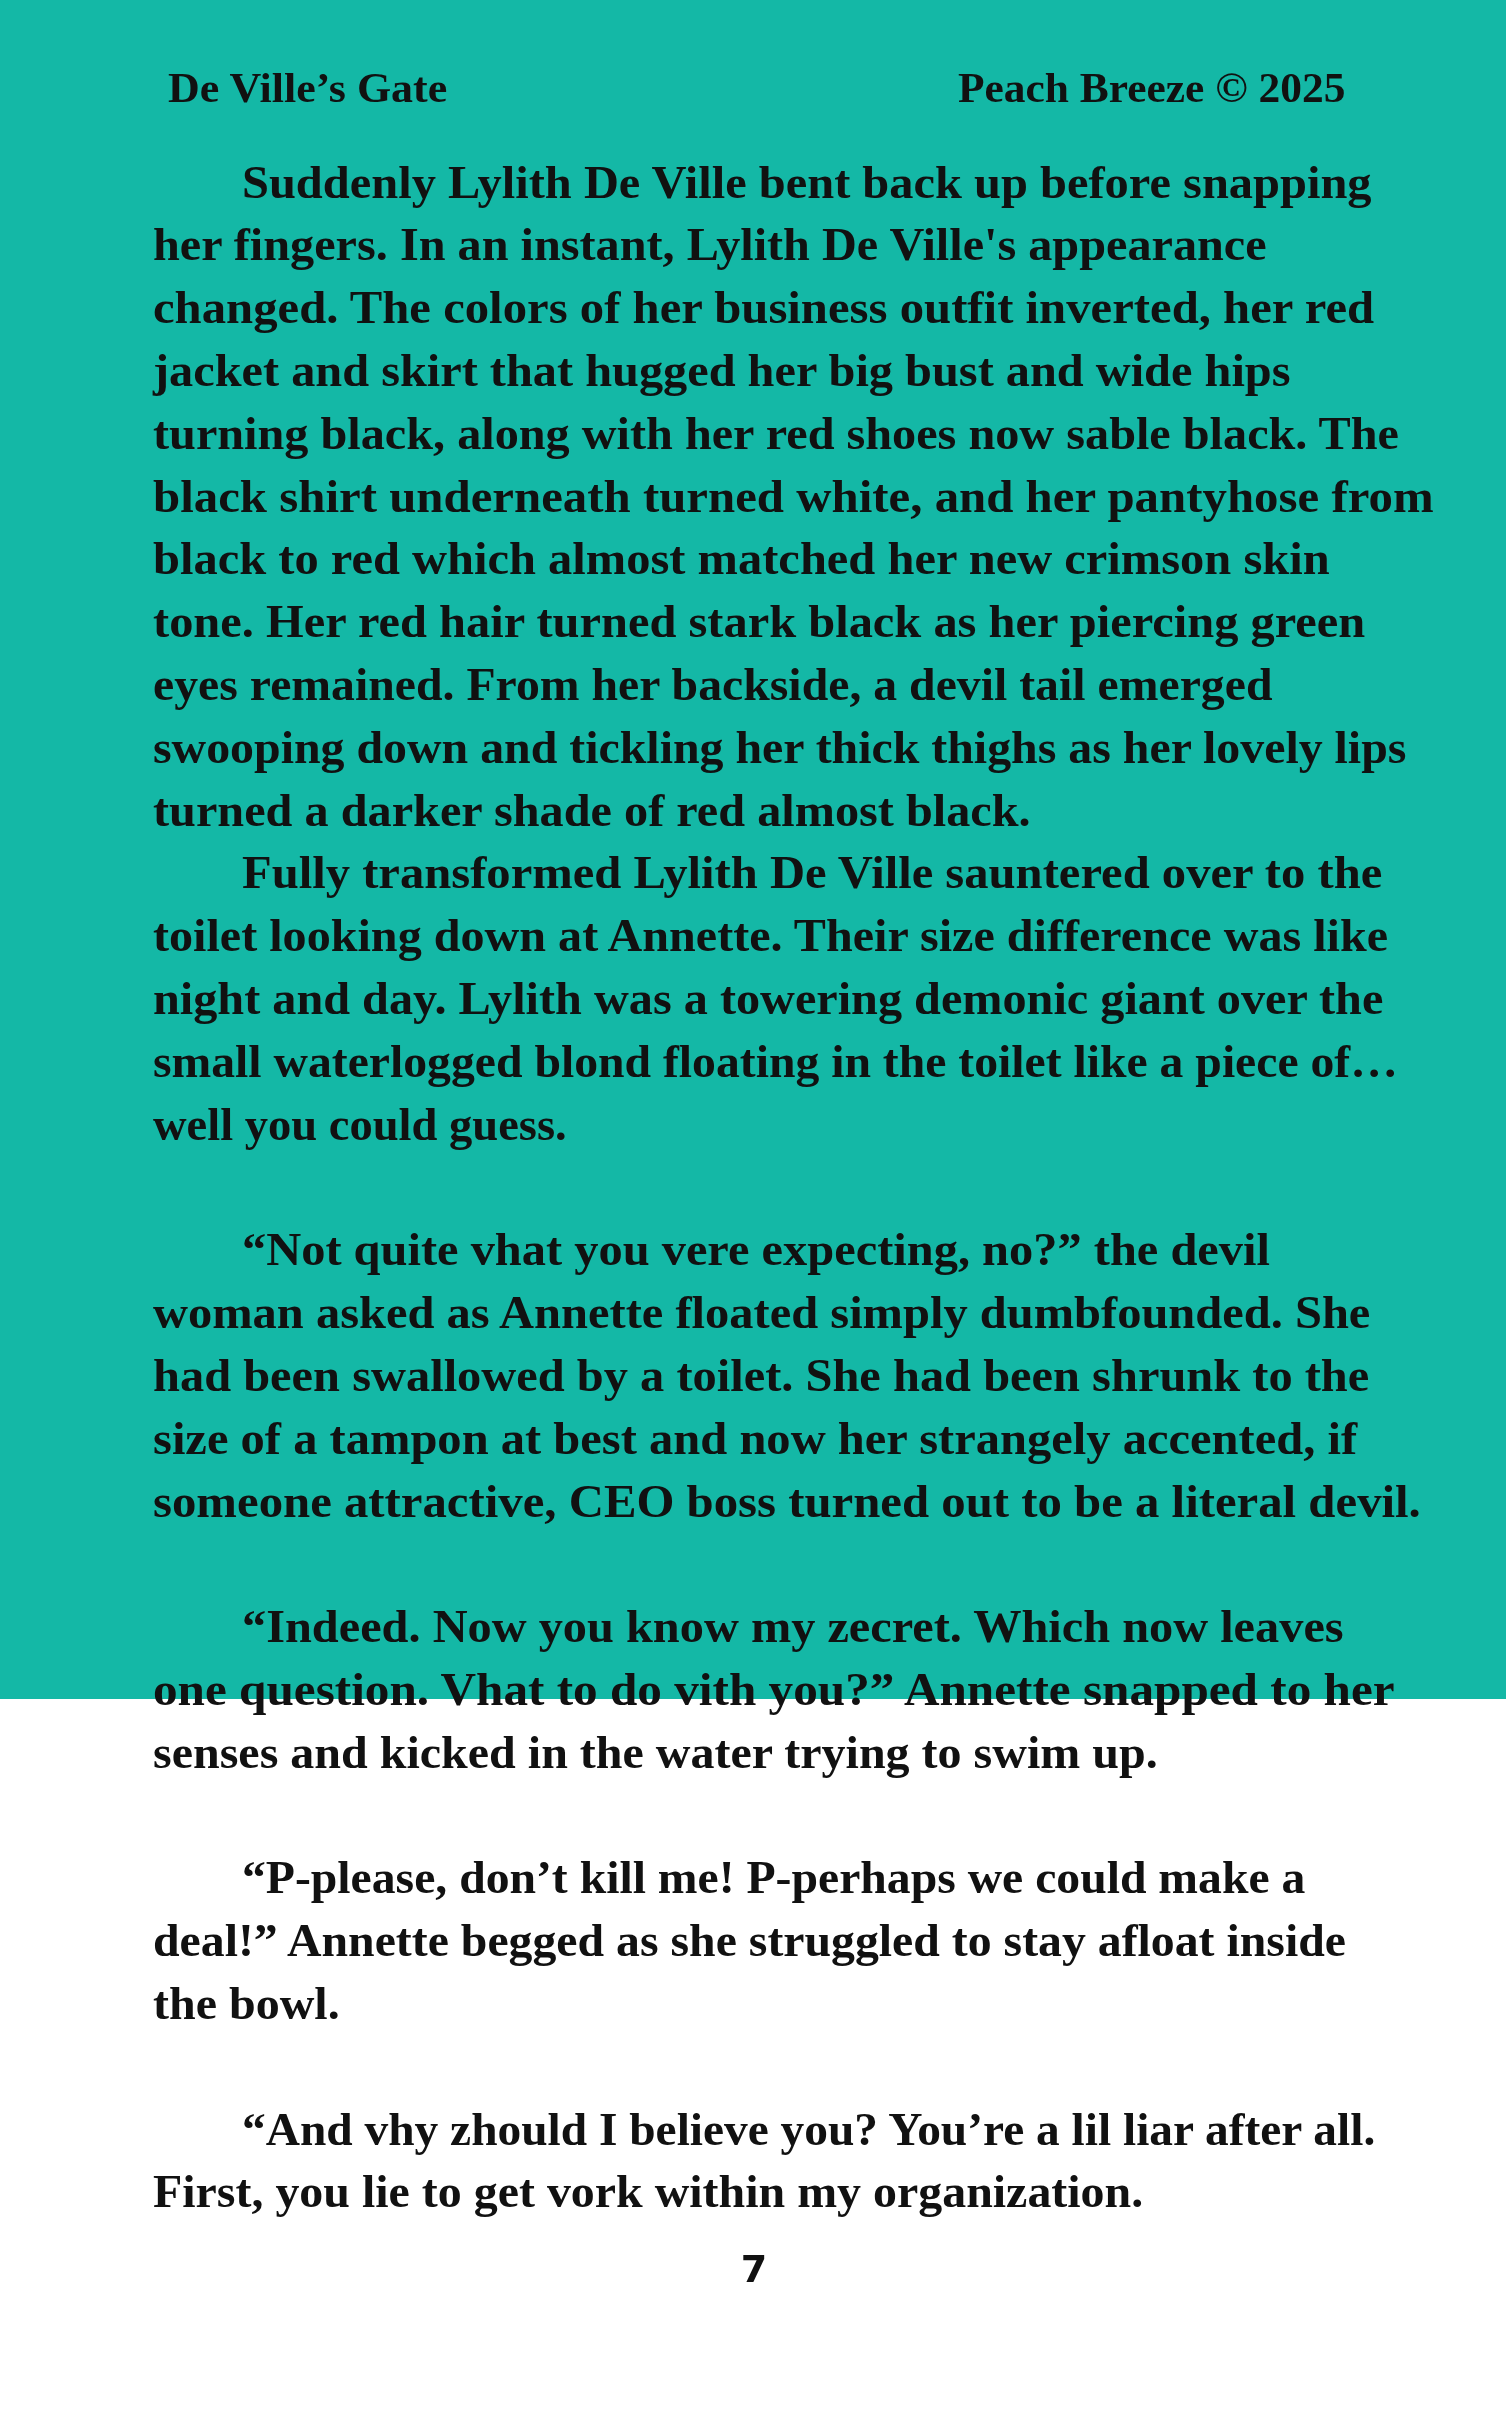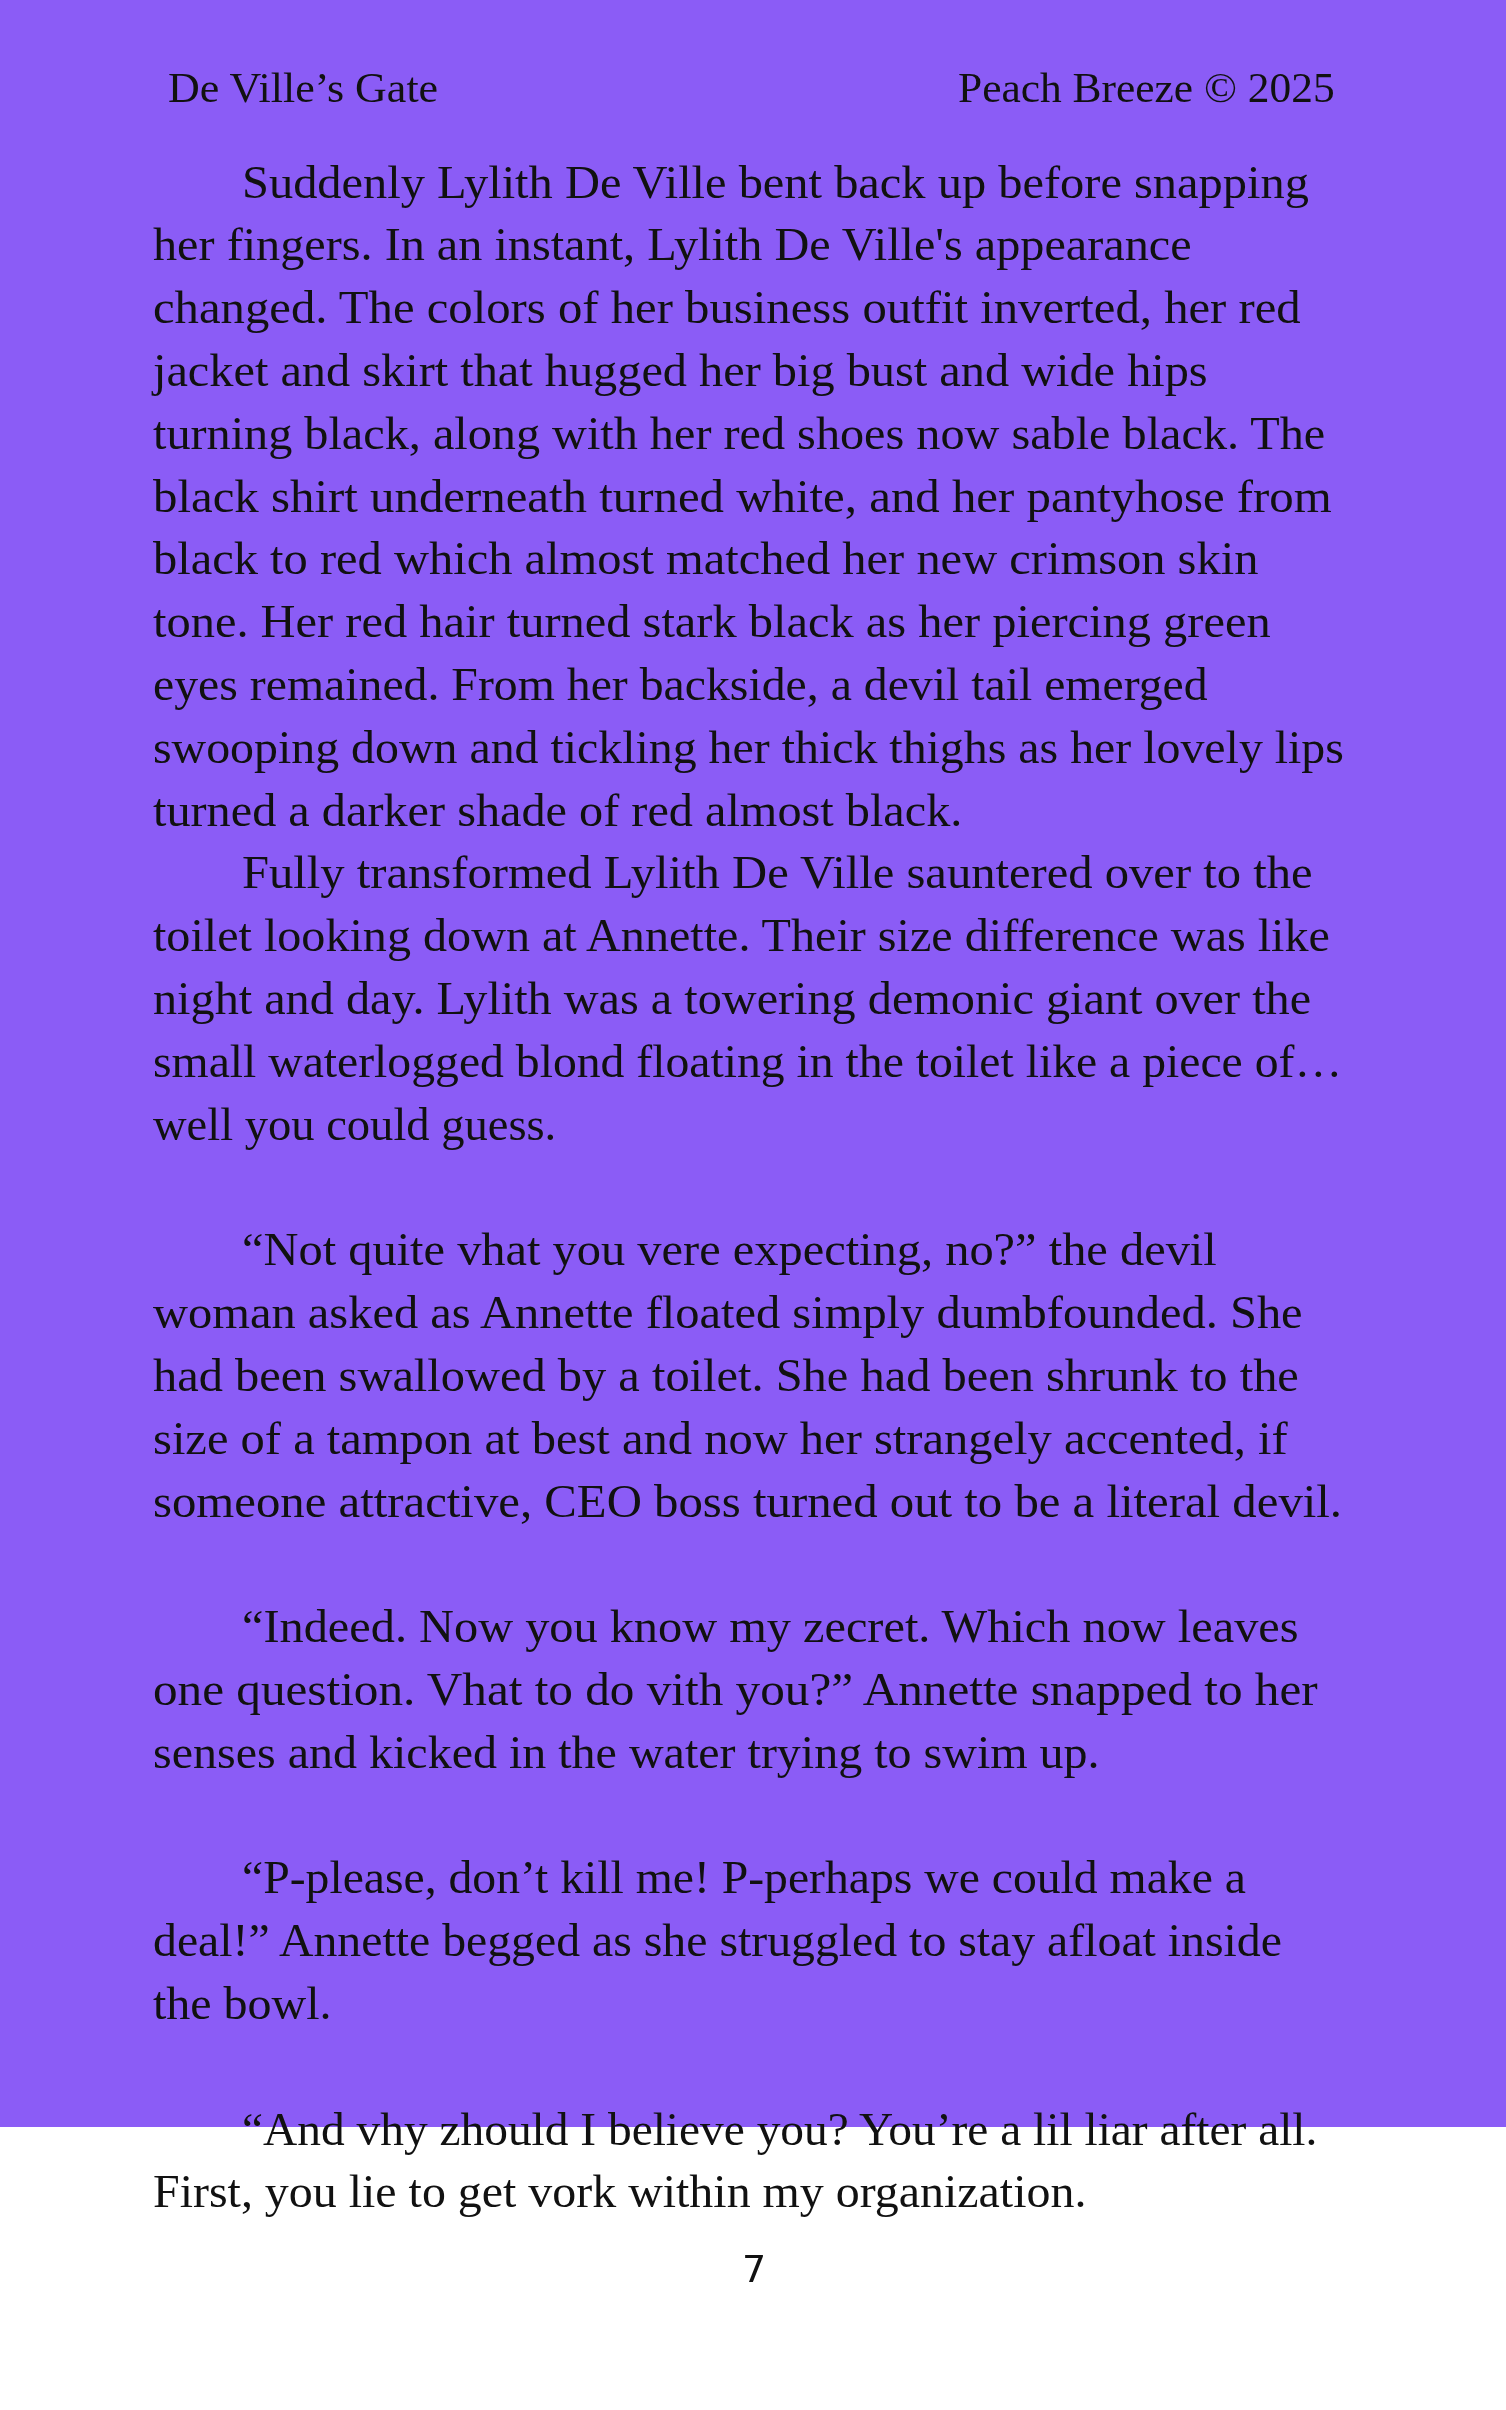--- a/index.html
+++ b/index.html
@@ -12,22 +12,23 @@
       height: 2411px;
       position: relative;
       overflow: hidden;
       color: #111111;
       font-family: "Liberation Serif", "DejaVu Serif", serif;
     }
     .page {
       position: absolute;
       left: 0; top: 0;
       width: 1507px;
-      height: 2127px;
-      background: #8b5cf6;
+      height: 1699px;
+      background: #14b8a6;
+      font-weight: bold;
     }
     .running-head {
       position: absolute;
       top: 0;
       left: 0;
       width: 1507px;
       height: 122px;
     }
     .head-text {
       position: absolute;

